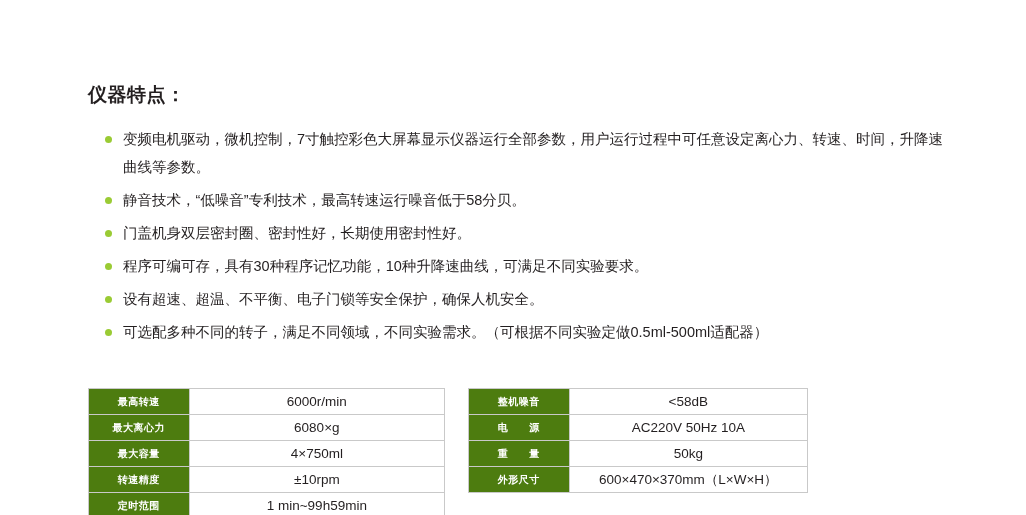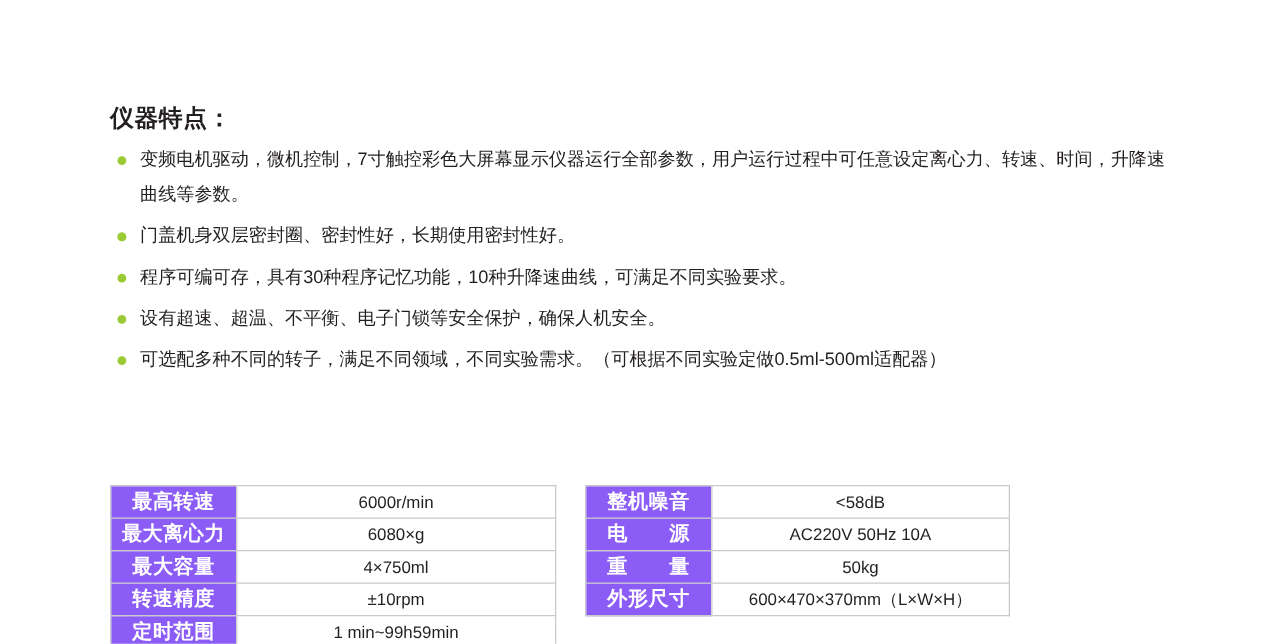--- a/index.html
+++ b/index.html
@@ -34,21 +34,21 @@
   #params-title {
     left: 88px;
     top: 345px;
   }
   .bullet-list {
     position: absolute;
     left: 88px;
     top: 108px;
     width: 850px;
     list-style: none;
-    margin: 6px;
+    margin: 17px;
     padding: 0;
   }
   .bullet-item {
     position: relative;
     padding-left: 18px;
     font-size: 14.5px;
     line-height: 28px;
     color: #231f20;
     margin-bottom: 5px;
   }
@@ -84,25 +84,25 @@
   }
   .spec-table td {
     border: 1px solid #c9c9c9;
     height: 25px;
     padding: 0;
     text-align: center;
     vertical-align: middle;
     color: #231f20;
   }
   .spec-table td.label {
-    background: #8b5cf6;
+    background: #4d7c0f;
     color: #ffffff;
     font-weight: bold;
     width: 100px;
-    font-size: 16px;
+    font-size: 10px;
     letter-spacing: 0.5px;
   }
   .spec-table td.value {
     background: #ffffff;
     font-size: 13.5px;
   }
   #table-left td.label { width: 100px; }
   #table-left td.value { width: 255px; }
   #table-right td.label { width: 100px; }
   #table-right td.value { width: 238px; }
@@ -114,20 +114,21 @@
 
   <h2 class="section-title" id="features-title">仪器特点：</h2>
 
   <ul class="bullet-list">
     <li class="bullet-item">
       <span class="dot"></span>
       <span>变频电机驱动，微机控制，7寸触控彩色大屏幕显示仪器运行全部参数，用户运行过程中可任意设定离心力、转速、时间，升降速曲线等参数。</span>
     </li>
     <li class="bullet-item">
       <span class="dot"></span>
+      <span>静音技术，“低噪音”专利技术，最高转速运行噪音低于58分贝。</span>
     </li>
     <li class="bullet-item">
       <span class="dot"></span>
       <span>门盖机身双层密封圈、密封性好，长期使用密封性好。</span>
     </li>
     <li class="bullet-item">
       <span class="dot"></span>
       <span>程序可编可存，具有30种程序记忆功能，10种升降速曲线，可满足不同实验要求。</span>
     </li>
     <li class="bullet-item">

